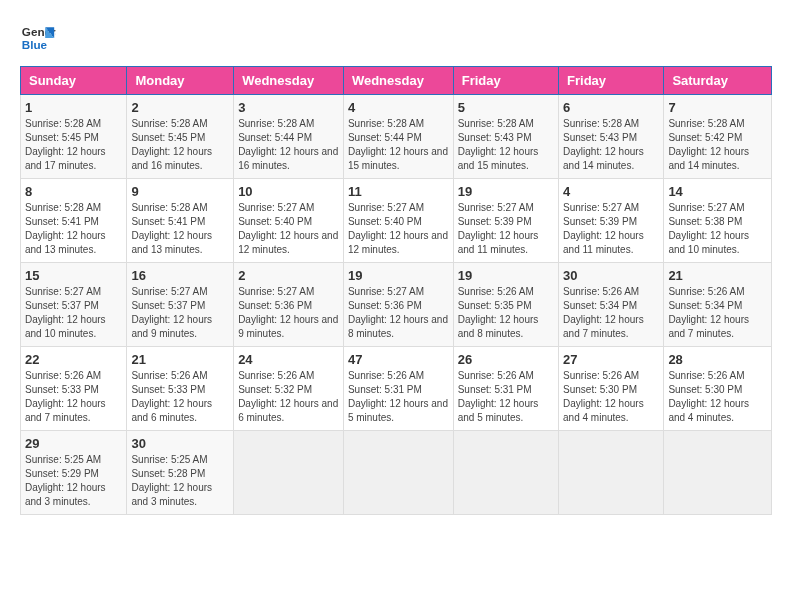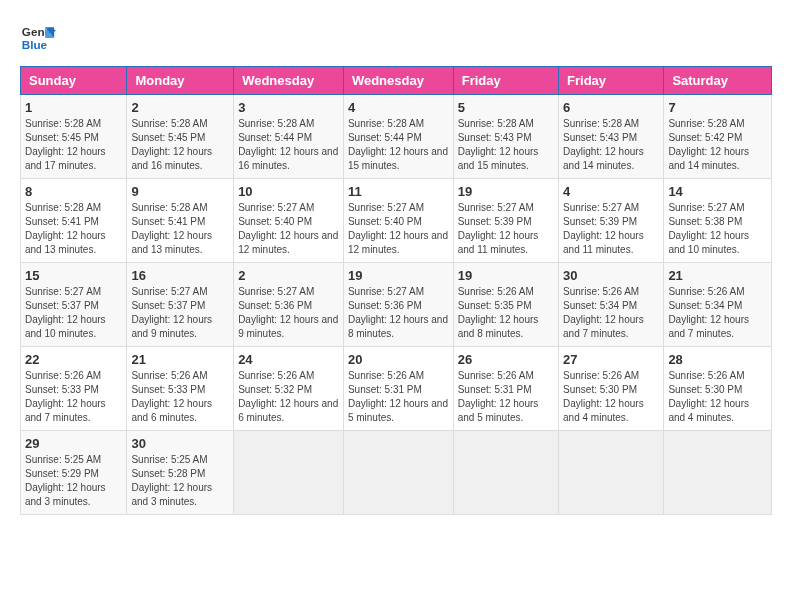--- a/index.html
+++ b/index.html
@@ -213,21 +213,21 @@
         </td>
         <td>
           <span class="day-num">21</span>
           <div class="day-info">Sunrise: 5:26 AM<br>Sunset: 5:33 PM<br>Daylight: 12 hours and 6 minutes.</div>
         </td>
         <td>
           <span class="day-num">24</span>
           <div class="day-info">Sunrise: 5:26 AM<br>Sunset: 5:32 PM<br>Daylight: 12 hours and 6 minutes.</div>
         </td>
         <td>
-          <span class="day-num">20</span>
+          <span class="day-num">47</span>
           <div class="day-info">Sunrise: 5:26 AM<br>Sunset: 5:31 PM<br>Daylight: 12 hours and 5 minutes.</div>
         </td>
         <td>
           <span class="day-num">26</span>
           <div class="day-info">Sunrise: 5:26 AM<br>Sunset: 5:31 PM<br>Daylight: 12 hours and 5 minutes.</div>
         </td>
         <td>
           <span class="day-num">27</span>
           <div class="day-info">Sunrise: 5:26 AM<br>Sunset: 5:30 PM<br>Daylight: 12 hours and 4 minutes.</div>
         </td>

